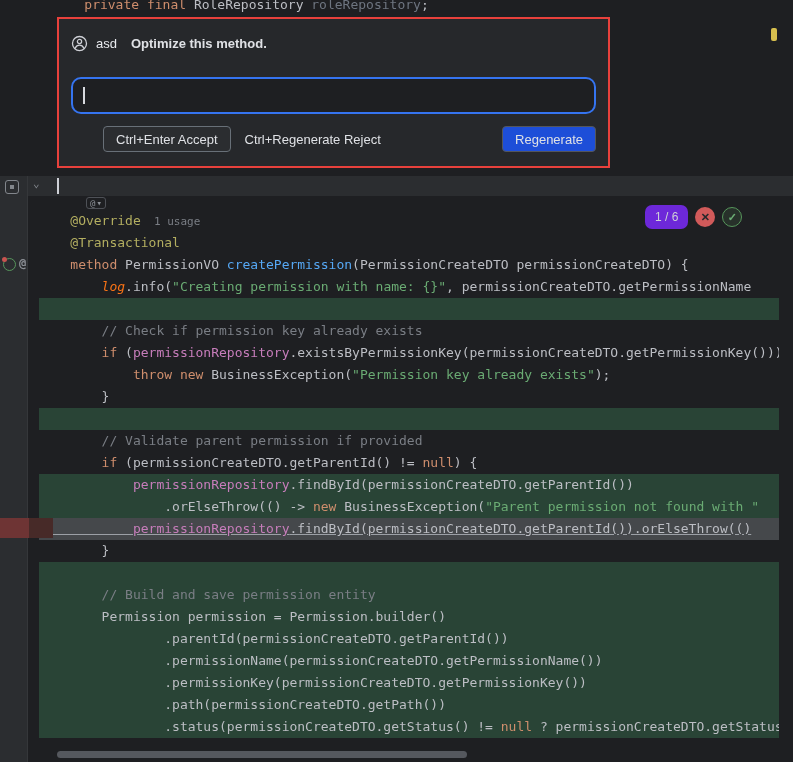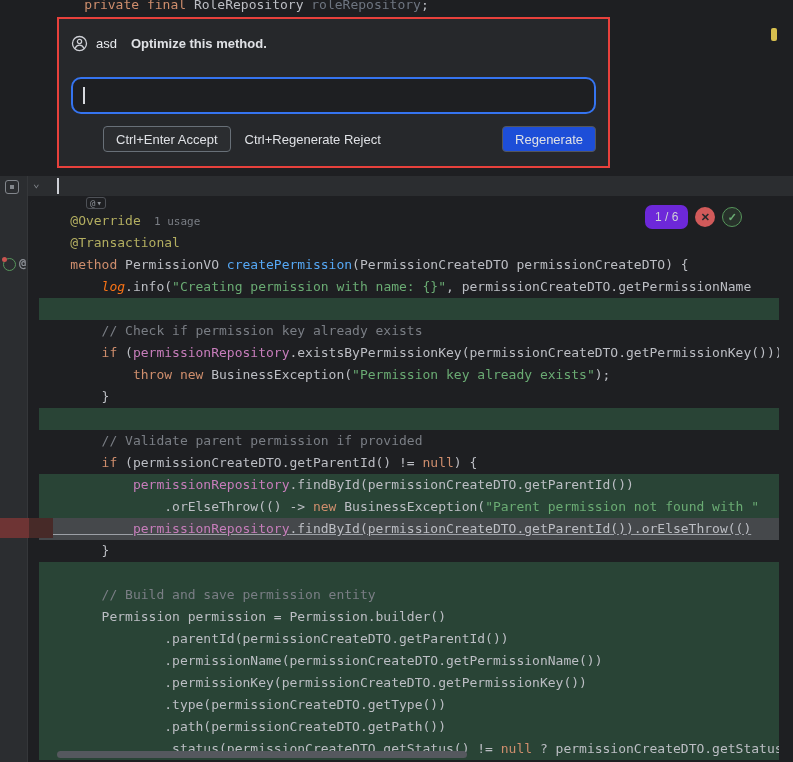--- a/index.html
+++ b/index.html
@@ -118,21 +118,20 @@
     <div class="code-line bg-add"><span class="tk-f">            permissionRepository</span><span class="tk-p">.findById(permissionCreateDTO.getParentId())</span></div>
     <div class="code-line bg-add"><span class="tk-p">                .orElseThrow(() -&gt; </span><span class="tk-k">new </span><span class="tk-p">BusinessException(</span><span class="tk-s">"Parent permission not found with "</span></div>
     <div class="code-line bg-chg"><span class="tk-f">            permissionRepository</span><span class="tk-p">.findById(permissionCreateDTO.getParentId()).orElseThrow(()</span></div>
     <div class="code-line"><span class="tk-p">        }</span></div>
     <div class="code-line bg-add"></div>
     <div class="code-line bg-add"><span class="tk-cm">        // Build and save permission entity</span></div>
     <div class="code-line bg-add"><span class="tk-p">        Permission permission = Permission.builder()</span></div>
     <div class="code-line bg-add"><span class="tk-p">                .parentId(permissionCreateDTO.getParentId())</span></div>
     <div class="code-line bg-add"><span class="tk-p">                .permissionName(permissionCreateDTO.getPermissionName())</span></div>
     <div class="code-line bg-add"><span class="tk-p">                .permissionKey(permissionCreateDTO.getPermissionKey())</span></div>
-    <div class="code-line bg-add"><span class="tk-p">                .type(permissionCreateDTO.getType())</span></div>
     <div class="code-line bg-add"><span class="tk-p">                .path(permissionCreateDTO.getPath())</span></div>
     <div class="code-line bg-add"><span class="tk-p">                .status(permissionCreateDTO.getStatus() != </span><span class="tk-k">null</span><span class="tk-p"> ? permissionCreateDTO.getStatus</span></div>
   </div>
 
 <div class="abs del-mark-a"></div>
 <div class="abs del-mark-b"></div>
 
 <div class="abs gutter-override">
     <i></i>
   </div>

